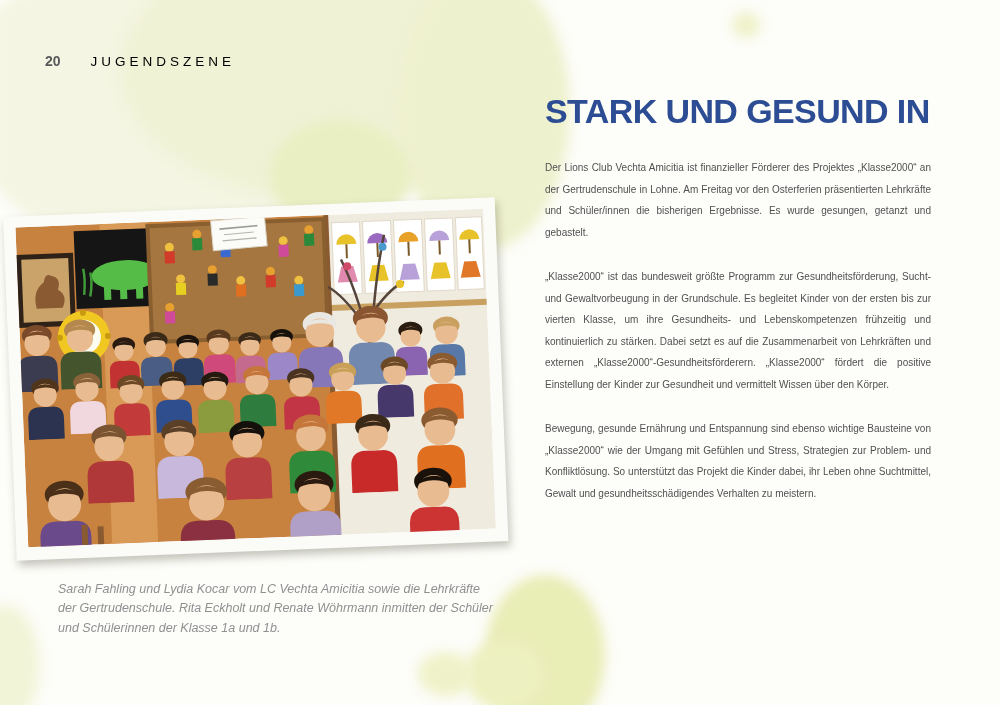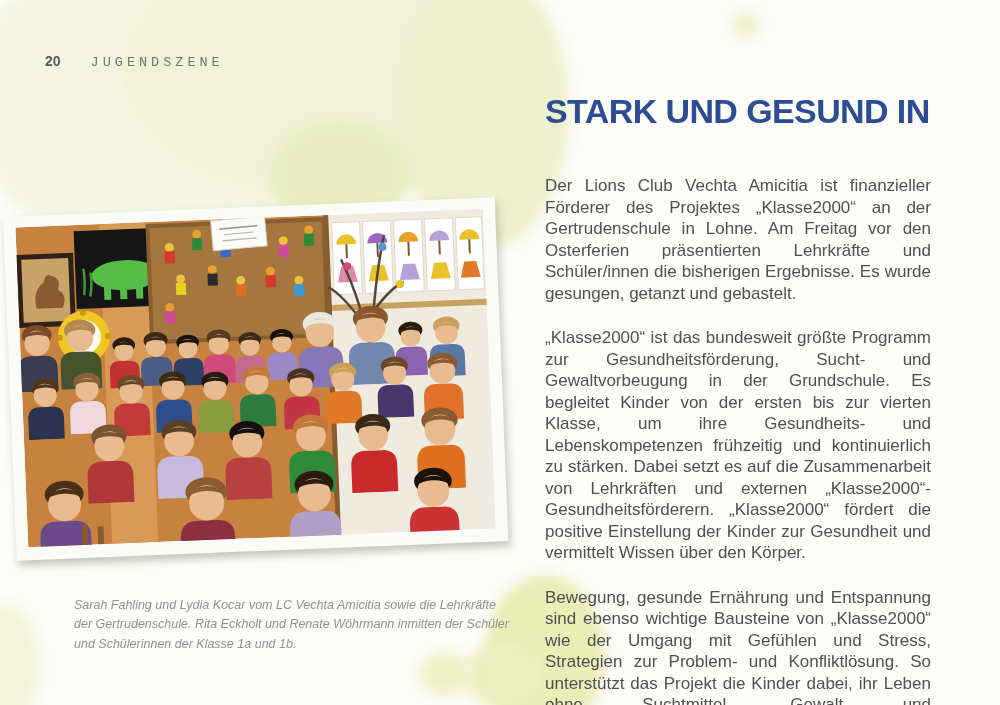--- a/index.html
+++ b/index.html
@@ -16,44 +16,44 @@
   .s-col  {left:400px;top:-30px;width:170px;height:280px;background:#eef1cd;}
   .s-blob {left:270px;top:120px;width:140px;height:110px;background:#e9efc2;}
   .s-br1  {left:485px;top:575px;width:120px;height:160px;background:#e9edb6;}
   .s-br2  {left:465px;top:640px;width:80px;height:70px;background:#edf0c0;}
   .s-bl   {left:-30px;top:605px;width:70px;height:120px;background:#f2f4d8;}
   .s-dot1 {left:732px;top:12px;width:28px;height:26px;background:#eff2ca;}
   .s-dot2 {left:418px;top:652px;width:56px;height:44px;background:#eff2c8;}
   
   .page-header{position:absolute;left:45px;top:53px;z-index:2;display:flex;align-items:baseline;gap:30px;}
   .pagenum{font-size:14px;font-weight:bold;color:#58595b;}
-  .section{font-size:13.5px;color:#737373;letter-spacing:4px;font-family:Liberation Mono, monospace;}
+  .section{font-size:13.5px;color:#000000;letter-spacing:4px;}
   
   .photo{
     position:absolute;left:3px;top:217px;margin:0;z-index:2;
     background:#fbfbf8;padding:11px 12px 13px 12px;
     transform:rotate(-2.3deg);transform-origin:left top;
     box-shadow:2px 5px 9px rgba(90,90,70,.35);
   }
   .photo svg{display:block;}
   
   .caption{
     position:absolute;left:58px;top:580px;width:438px;z-index:2;
-    font-style:italic;font-size:12.5px;line-height:1.55;color:#8f9092;margin:16px;
+    font-style:italic;font-size:12.5px;line-height:1.55;color:#8f9092;margin:0;
   }
   
   .article{position:absolute;left:545px;top:92px;width:398px;z-index:2;}
   .article h1{
-    margin:0 0 44px 0;color:#2c4c94;
+    margin:0 0 26px 0;color:#2c4c94;
     font-size:34px;line-height:39px;font-weight:bold;letter-spacing:-.6px;
   }
   .article h1 span{display:block;}
   .article p.body{
     margin:0 12px 23px 0;color:#4f5052;
-    font-size:17px;line-height:21.5px;text-align:justify;hyphens:auto;
+    font-size:10px;line-height:21.5px;text-align:justify;hyphens:auto;
   }
   .article p.body.last{margin-bottom:4px;}
 </style>
 </head>
 <body>
 
 <div class="page">
 
   <div class="splash s-tint"></div>
   <div class="splash s-big"></div>

